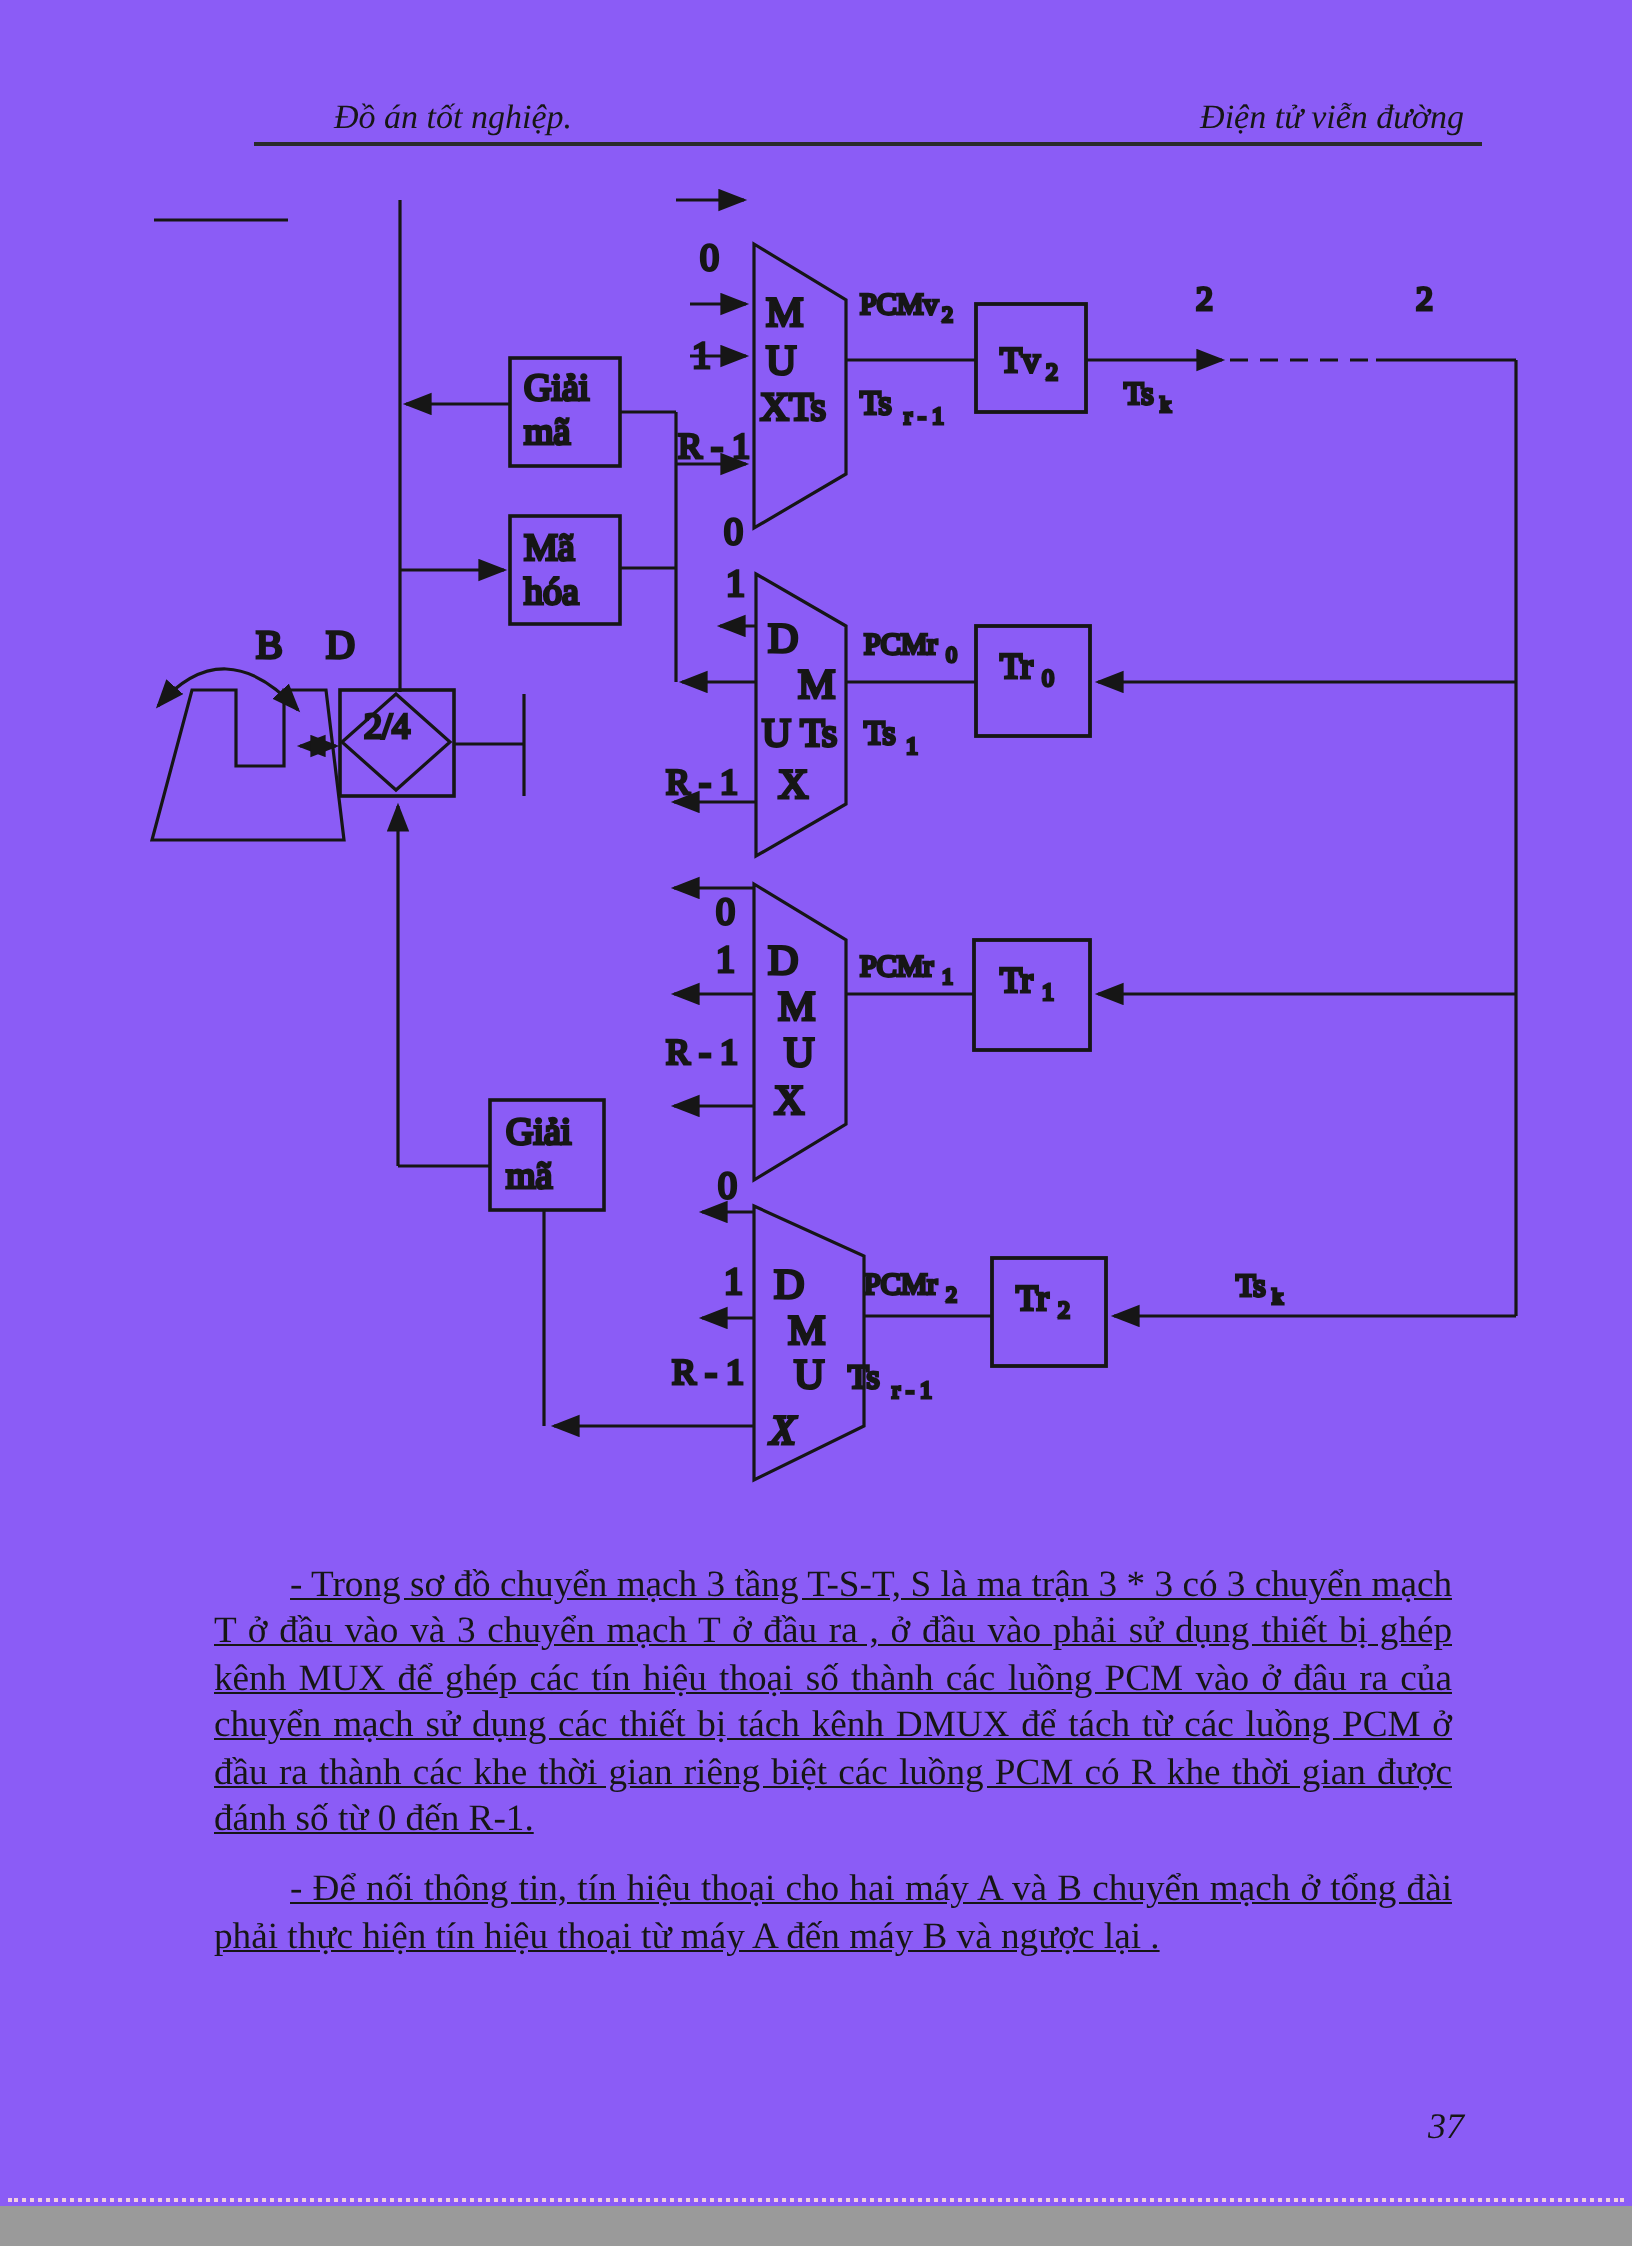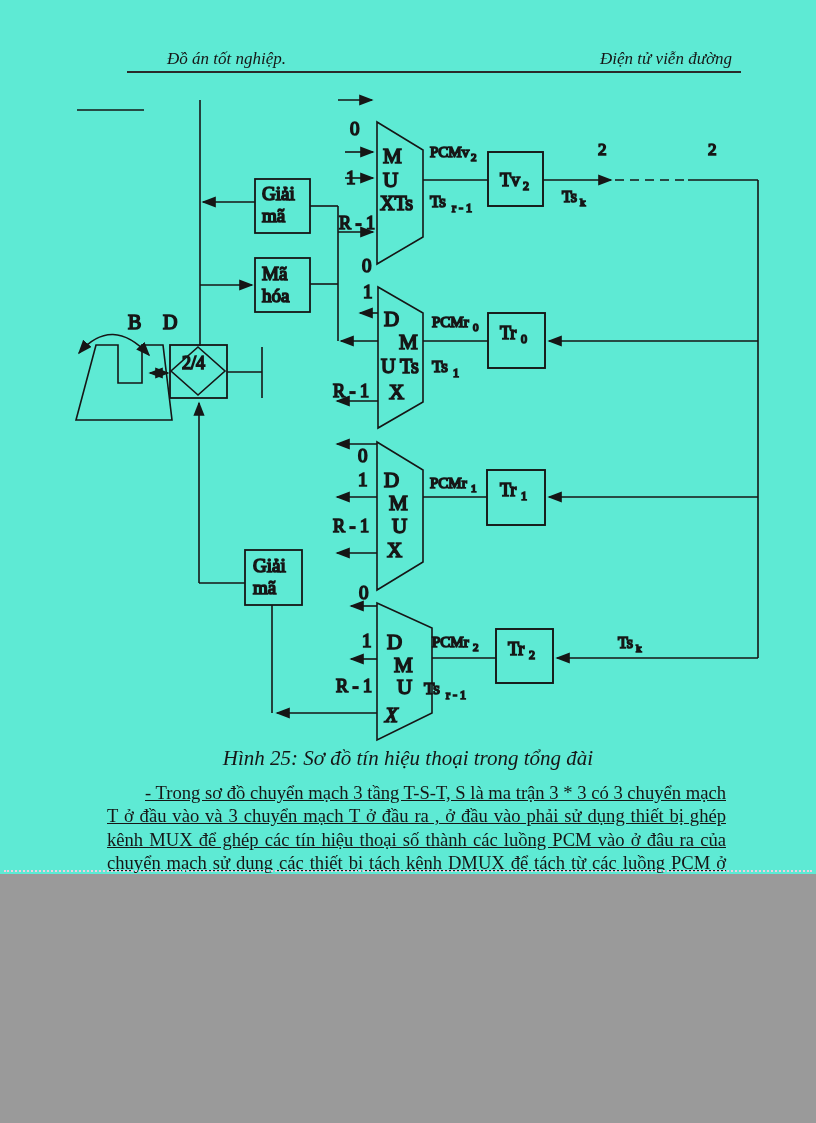--- a/index.html
+++ b/index.html
@@ -1,18 +1,18 @@
 <!DOCTYPE html>
 <html lang="vi"><head>
 <meta charset="utf-8">
 <style>
   html,body{margin:0;padding:0;background:#9a9a9a;}
   .page{
-    position:relative;width:816px;height:874px;margin:0 auto;
-    background:#5eead4;color:#161616;overflow:hidden;
+    position:relative;width:816px;height:1103px;margin:0 auto;
+    background:#8b5cf6;color:#161616;overflow:hidden;
     font-family:"Liberation Serif",serif;
   }
   .hdr{position:absolute;top:49px;font-style:italic;font-size:17px;white-space:nowrap;}
   .hdr-left{left:167px;}
   .hdr-right{left:600px;width:132px;text-align:right;}
   .hdr-line{position:absolute;top:71px;left:127px;width:614px;border-top:2px solid #2a2a2a;height:0;}
   svg.diagram{position:absolute;left:0;top:0;}
   svg text{font-family:"Liberation Serif",serif;fill:#161616;}
   .t21{font-size:21px;} .t20{font-size:20px;} .t19{font-size:19px;} .t18{font-size:18px;}
   .t17{font-size:17px;} .t16{font-size:16px;} .t15{font-size:15px;} .t12{font-size:12px;} .t11{font-size:11px;}
@@ -162,21 +162,21 @@
     <text class="t12" x="446" y="699">r - 1</text>
     <line x1="432" y1="658" x2="496" y2="658"></line>
     <rect x="496" y="629" width="57" height="54" stroke-width="1.9"></rect>
     <text class="t18" x="508" y="655">Tr</text>
     <text class="t12" x="529" y="659">2</text>
     <line x1="758" y1="658" x2="557" y2="658" marker-end="url(#ah)"></line>
     <text class="t16" x="618" y="648">Ts</text>
     <text class="t11" x="636" y="652">k</text>
   </svg>
 
-  <div class="caption">Hình 25: Sơ đồ tín hiệu thoại trong tổng đài</div>
 
   <div class="body-text">
     <p>- Trong sơ đồ chuyển mạch 3 tầng T-S-T, S là ma trận 3 * 3 có 3 chuyển mạch T ở đầu vào và 3 chuyển mạch T ở đầu ra , ở đầu vào phải sử dụng thiết bị ghép kênh MUX để ghép các tín hiệu thoại số thành các luồng PCM vào ở đâu ra của chuyển mạch sử dụng các thiết bị tách kênh DMUX để tách từ các luồng PCM ở đầu ra thành các khe thời gian riêng biệt các luồng PCM có R khe thời gian được đánh số từ 0 đến R-1.</p>
+    <p>- Để nối thông tin, tín hiệu thoại cho hai máy A và B chuyển mạch ở tổng đài phải thực hiện tín hiệu thoại từ máy A đến máy B và ngược lại .</p>
   </div>
 
   <div class="pageno">37</div>
   <div class="dotline"></div>
 </div>
 
 </body></html>

